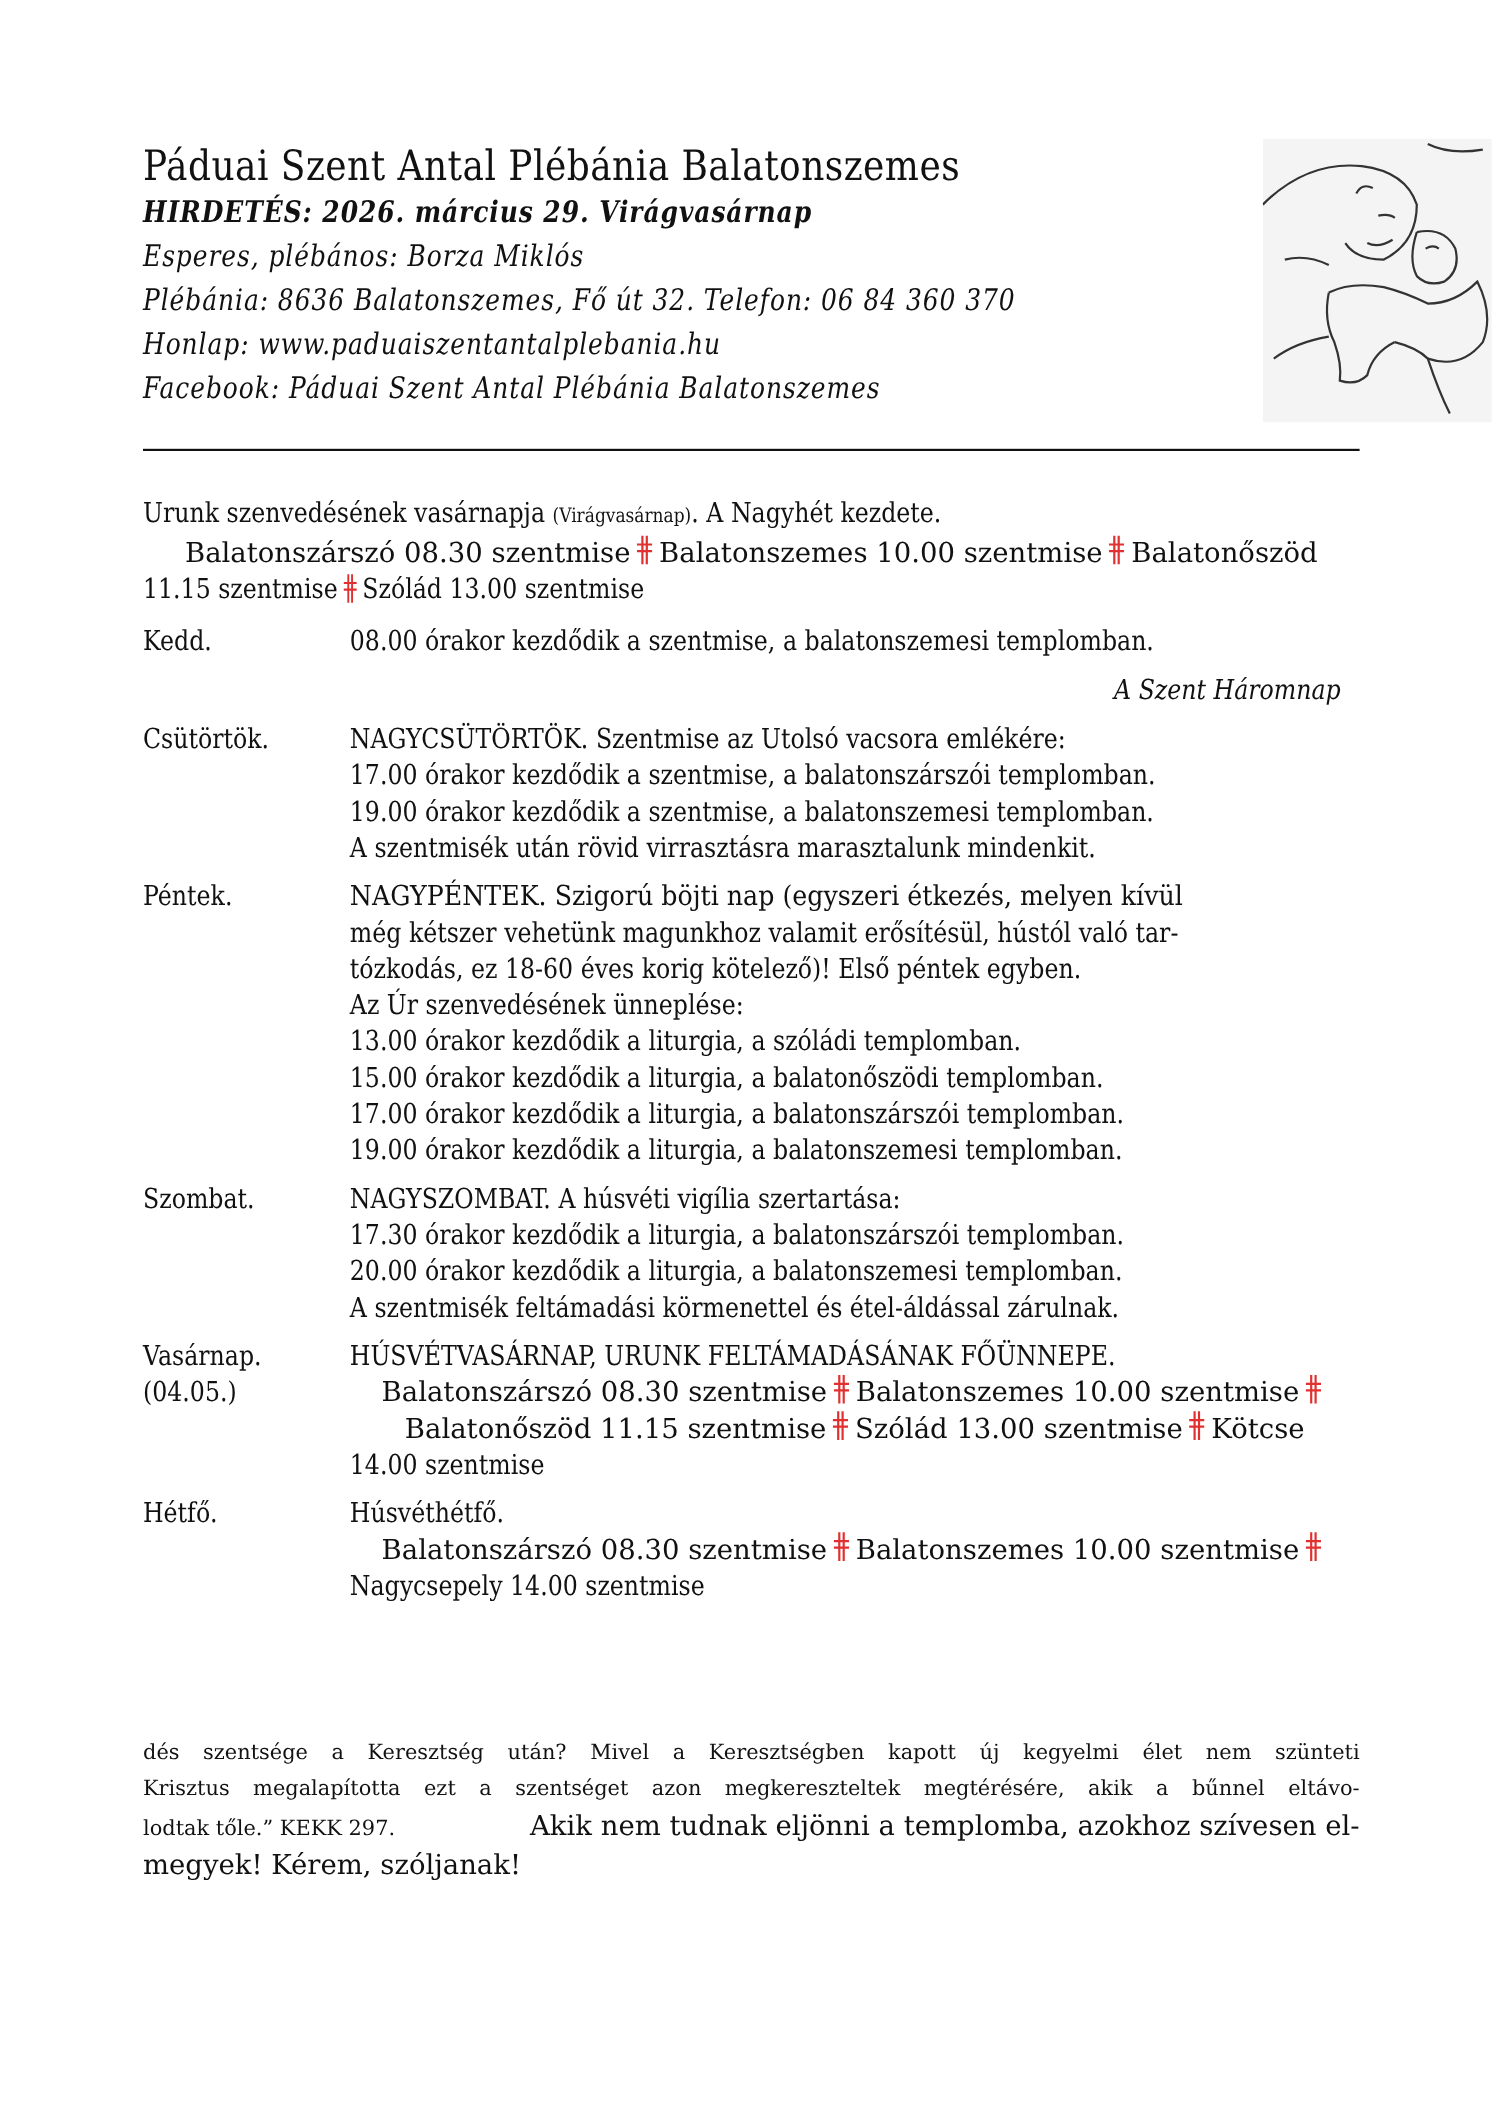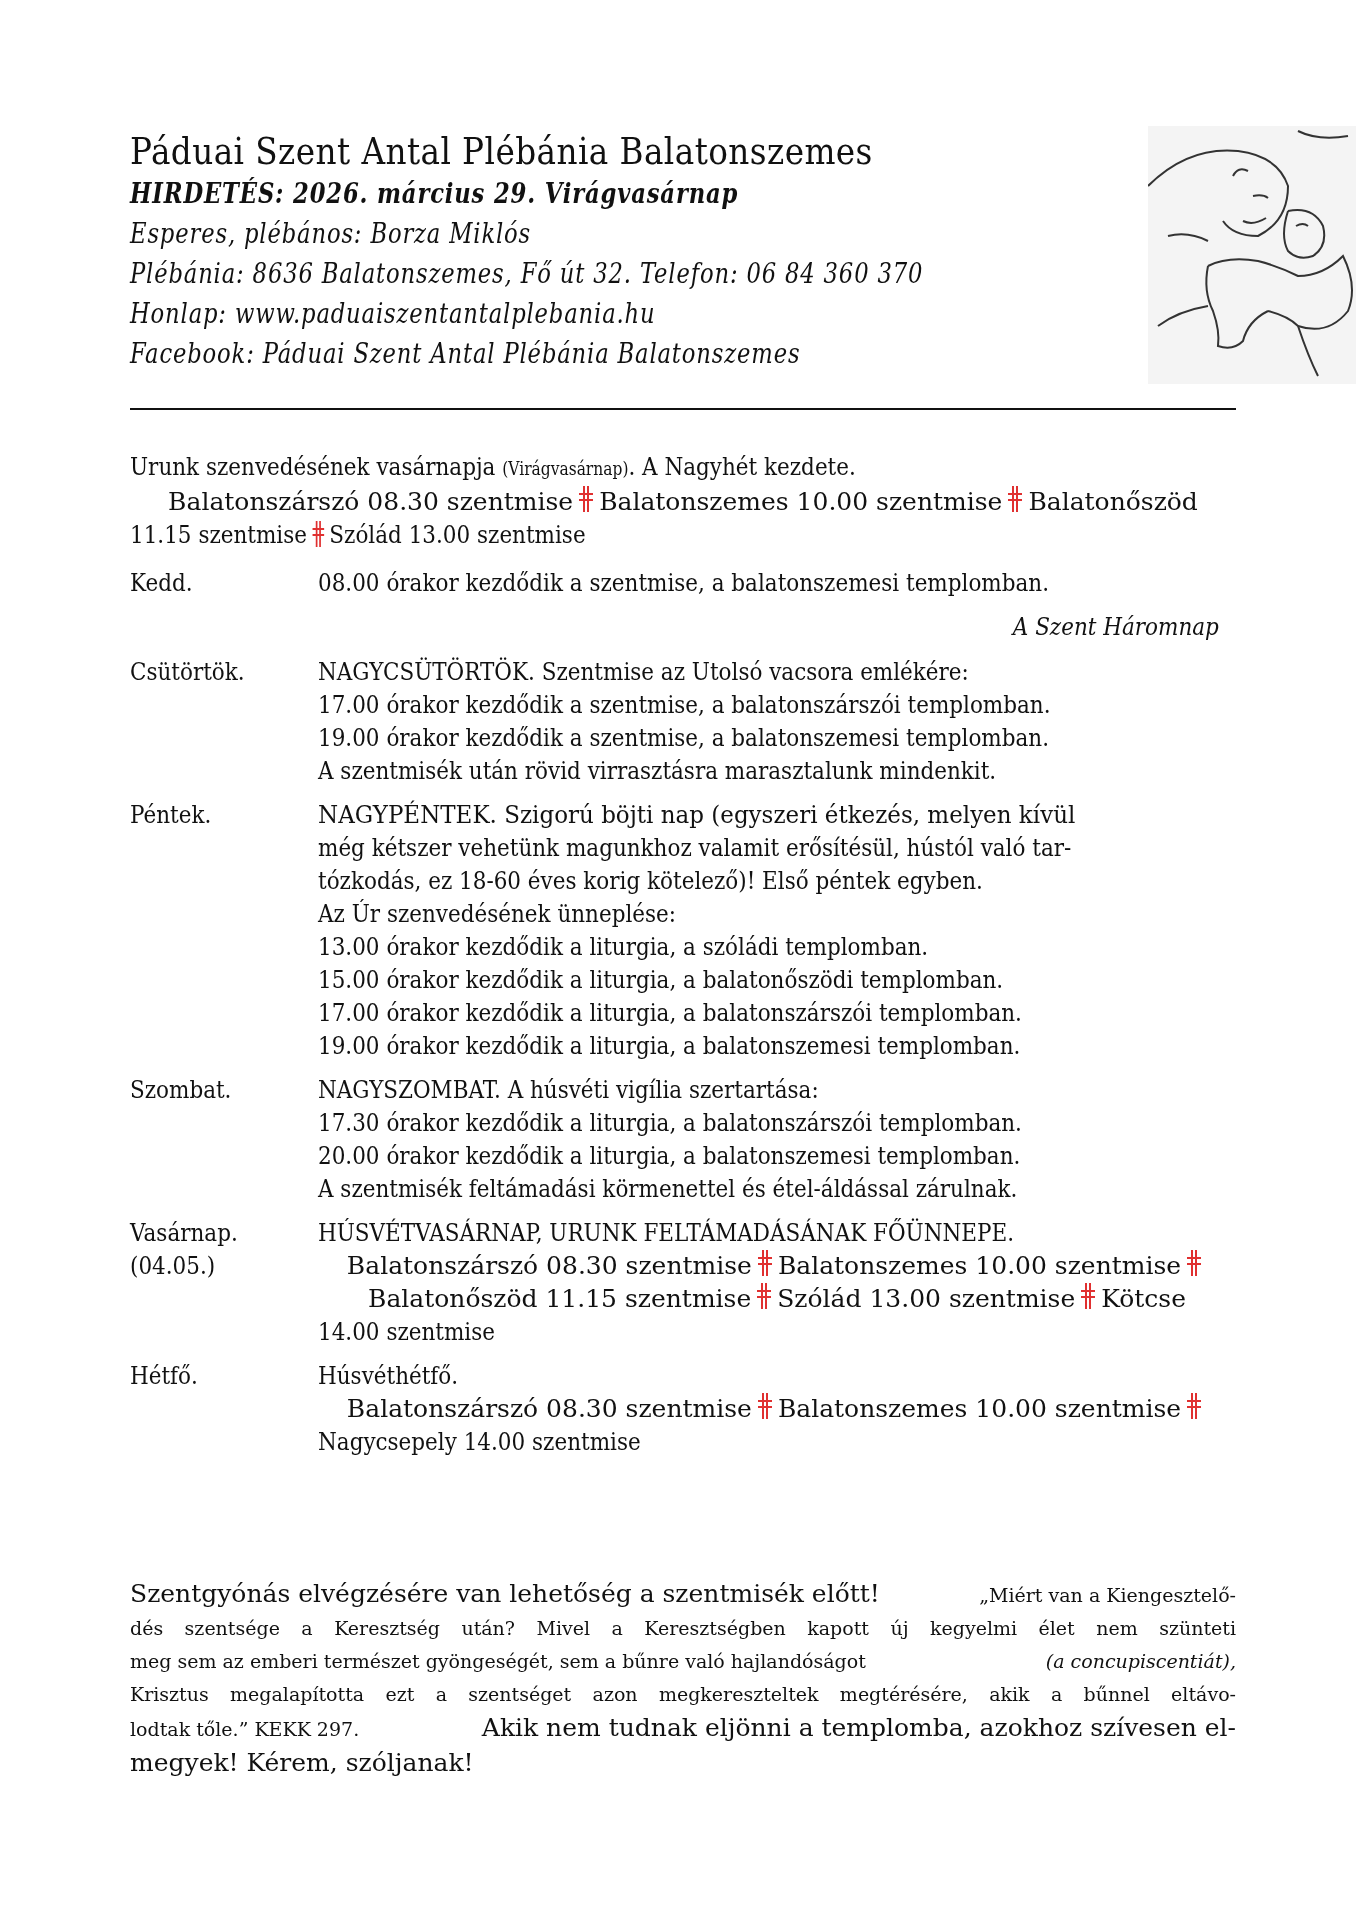--- a/index.html
+++ b/index.html
@@ -247,30 +247,22 @@
               </g>
             </svg>
         </div>
         <div class="line">Nagycsepely 14.00 szentmise</div>
       </div>
     </div>
   </div>
 
   <div class="footer">
     <div class="fline">
-      <span class="big">Szentgyónás elvégzésére van lehetőség a szentmisék előtt!</span>
-      <span>„Miért van a Kiengesztelő-</span>
-    </div>
-    <div class="fline">
         <span style="display:block;width:100%;text-align:justify;text-align-last:justify;">dés szentsége a Keresztség után? Mivel a Keresztségben kapott új kegyelmi élet nem szünteti</span>
       </div>
-    <div class="fline">
-      <span>meg sem az emberi természet gyöngeségét, sem a bűnre való hajlandóságot</span>
-      <em>(a concupiscentiát),</em>
-    </div>
     <div class="fline">
         <span style="display:block;width:100%;text-align:justify;text-align-last:justify;">Krisztus megalapította ezt a szentséget azon megkereszteltek megtérésére, akik a bűnnel eltávo-</span>
       </div>
     <div class="fline">
       <span>lodtak tőle.” KEKK 297.</span>
       <span class="big">Akik nem tudnak eljönni a templomba, azokhoz szívesen el-</span>
     </div>
     <div class="fline">
         <span class="big">megyek! Kérem, szóljanak!</span>
       </div>

